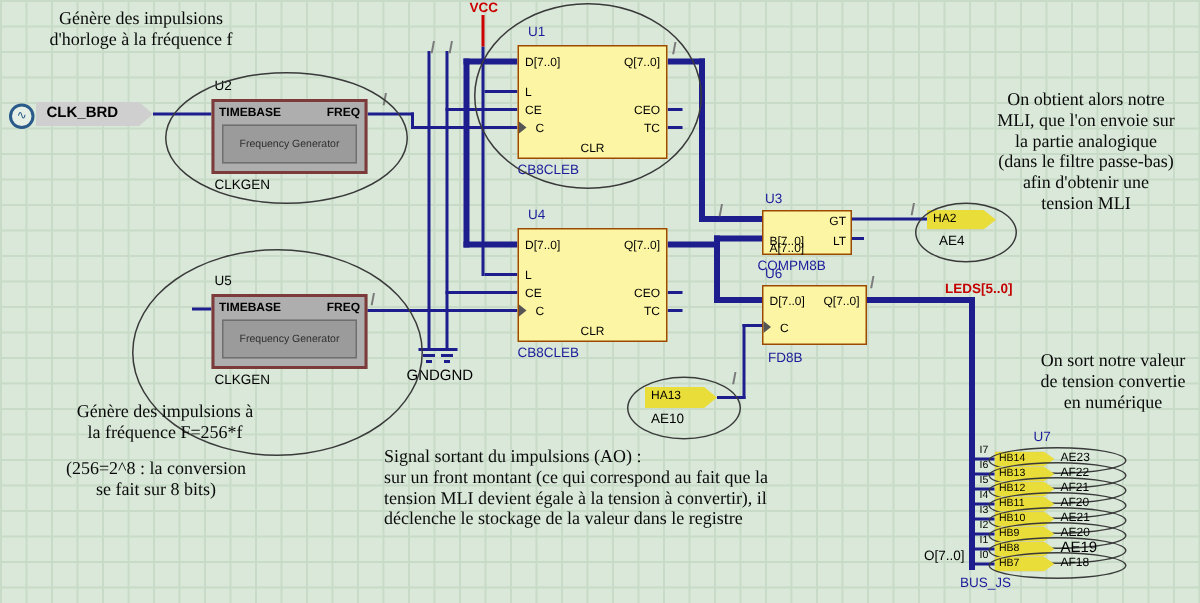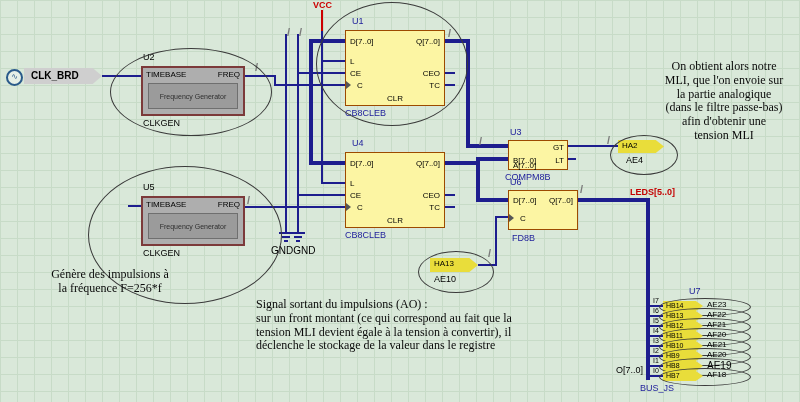--- a/index.html
+++ b/index.html
@@ -7,21 +7,21 @@
     background-color:#d9e8d9;
     background-image:linear-gradient(#c7dbc7 1px,transparent 1px),linear-gradient(90deg,#c7dbc7 1px,transparent 1px);
     background-size:17px 17px;
     font-family:"Liberation Sans",sans-serif;}
   .wire{position:absolute;background:#1d1d8e}
   .redwire{position:absolute;background:#cc0000}
   .chip{position:absolute;background:#fcf5a3;border:1px solid #9c4a00;box-sizing:border-box}
   .genchip{position:absolute;background:#aeaeae;border:2px solid #7c3a3a;box-sizing:border-box}
   .genpanel{position:absolute;left:5px;right:5px;top:15px;bottom:5px;background:#9b9b9b;border:1px solid #6f6f6f;
     color:#2e2e2e;font-size:7px;text-align:center;line-height:26px;overflow:hidden}
-  .genpin{position:absolute;top:3px;font-size:8px;font-weight:normal;color:#000;line-height:1}
+  .genpin{position:absolute;top:3px;font-size:8px;font-weight:bold;color:#000;line-height:1}
   .pin{position:absolute;font-size:8px;color:#000;line-height:1}
   .ref{position:absolute;font-size:9px;color:#1c1c9a;line-height:1}
   .part{position:absolute;font-size:9px;color:#1c1c9a;line-height:1}
   .blacklbl{color:#000}
   .net{position:absolute;font-size:9px;color:#000;line-height:1}
   .rednet{position:absolute;font-size:9px;font-weight:bold;color:#c40000;line-height:1}
   .tag{position:absolute;background:#e9dd3a;clip-path:polygon(0 0,82% 0,100% 50%,82% 100%,0 100%);
     font-size:8px;color:#000;line-height:1;padding:2px 0 0 4px;box-sizing:border-box;filter:drop-shadow(0 0 1px #7a3b00)}
   .term{position:absolute;background:#cfcfcf;clip-path:polygon(0 0,88% 0,100% 50%,88% 100%,0 100%);
     font-size:10px;font-weight:bold;color:#000;line-height:1;padding:3px 0 0 7px;box-sizing:border-box;filter:drop-shadow(0 0 1px #444)}
@@ -234,26 +234,33 @@
   <div class="tick" style="left:607px;top:135px">/</div>
   <div class="tick" style="left:247px;top:195px">/</div>
   <div class="tick" style="left:488px;top:248px">/</div>
 
   <div class="ellipse" style="left:316px;top:2px;width:150px;height:122px"></div>
   <div class="ellipse" style="left:110px;top:48px;width:160px;height:86px"></div>
   <div class="ellipse" style="left:88px;top:166px;width:192px;height:136px"></div>
   <div class="ellipse" style="left:610px;top:135px;width:66px;height:38px"></div>
   <div class="ellipse" style="left:418px;top:251px;width:74px;height:40px"></div>
 
+  <div class="txt" style="left:12px;top:6px;width:164px;text-align:center">Génère des impulsions
+d'horloge à la fréquence f</div>
   <div class="txt" style="left:650px;top:60px;width:148px;text-align:center">On obtient alors notre
 MLI, que l'on envoie sur
 la partie analogique
 (dans le filtre passe-bas)
 afin d'obtenir une
 tension MLI</div>
   <div class="txt" style="left:24px;top:268px;width:172px;text-align:center">Génère des impulsions à
 la fréquence F=256*f</div>
+  <div class="txt" style="left:18px;top:306px;width:172px;text-align:center">(256=2^8 : la conversion
+se fait sur 8 bits)</div>
   <div class="txt" style="left:256px;top:298px;width:290px">Signal sortant du impulsions (AO) :
 sur un front montant (ce qui correspond au fait que la
 tension MLI devient égale à la tension à convertir), il
 déclenche le stockage de la valeur dans le registre</div>
+  <div class="txt" style="left:686px;top:234px;width:112px;text-align:center">On sort notre valeur
+de tension convertie
+en numérique</div>
 
 </div>
 
 </body></html>

